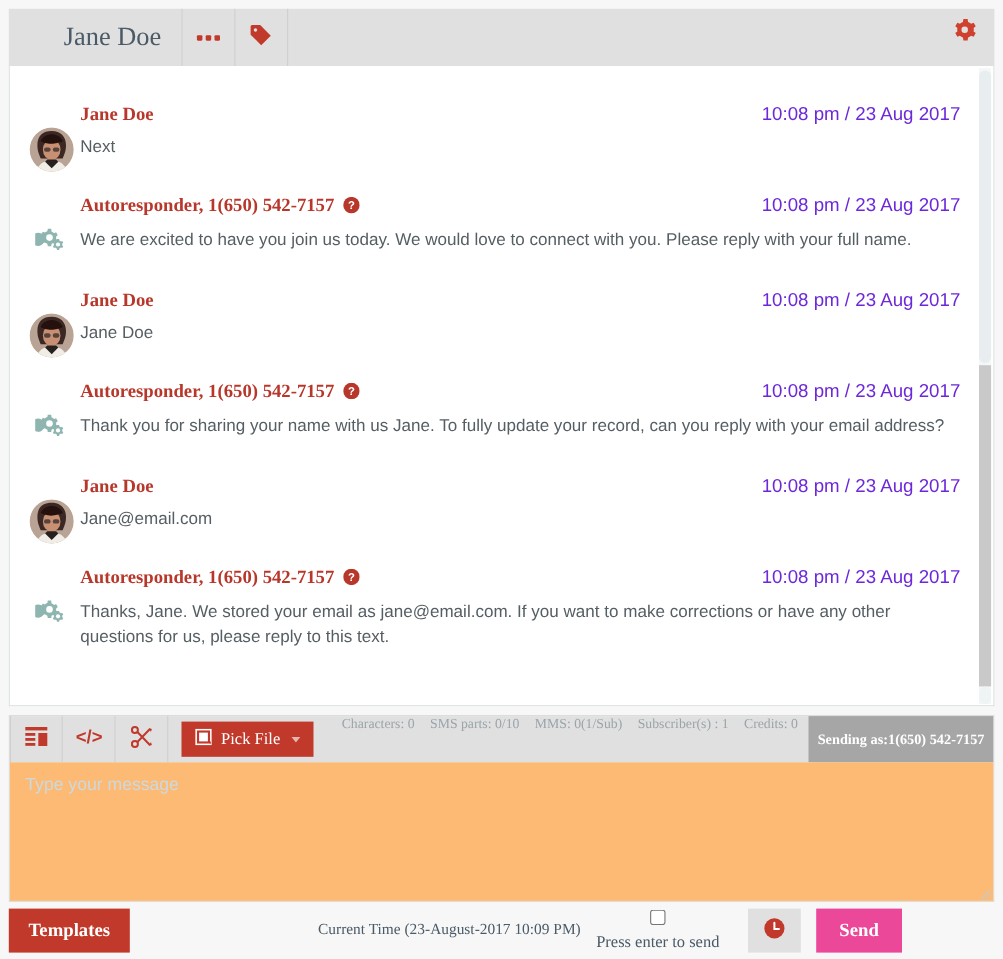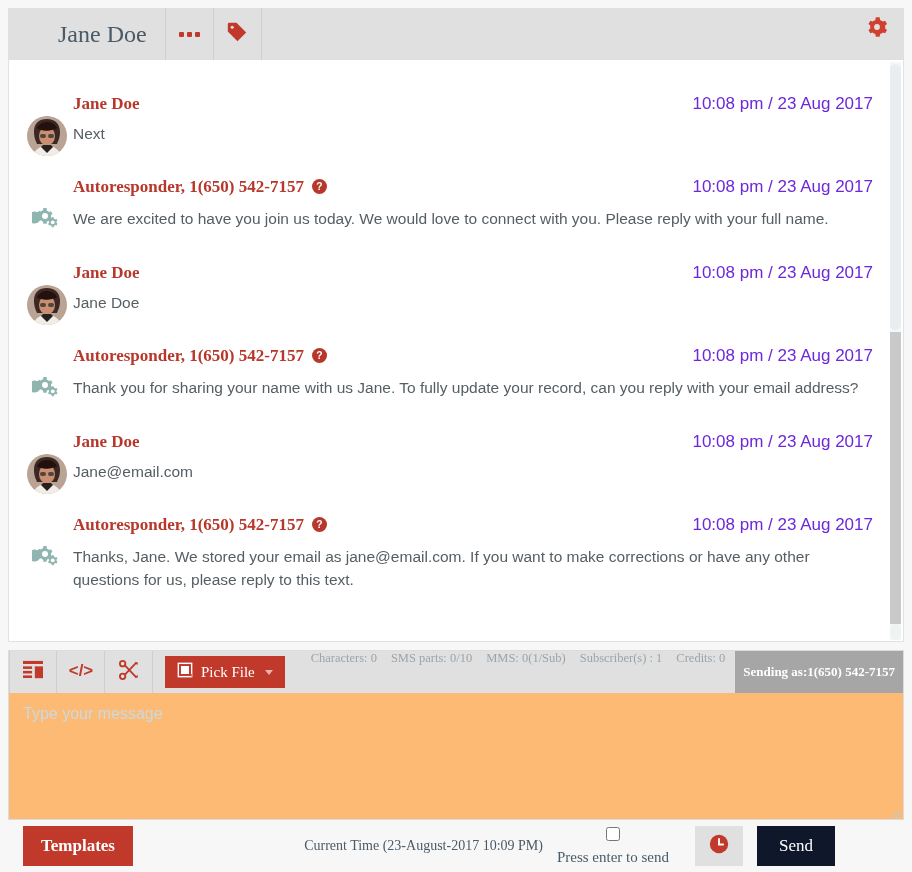--- a/index.html
+++ b/index.html
@@ -262,21 +262,21 @@
     position: absolute;
     right: 2px;
     bottom: 2px;
     width: 12px;
     height: 12px;
   }
 
   
   .bottom-bar {
     position: absolute;
-    left: 23px;
+    left: 8px;
     top: 826px;
     width: 812px;
     height: 40px;
     display: flex;
     align-items: center;
   }
   .templates-btn {
     background: #c0392b;
     color: #fff;
     font-family: "Liberation Serif", serif;
@@ -320,24 +320,24 @@
     width: 48px;
     height: 40px;
     background: #e0e0e0;
     display: flex;
     align-items: center;
     justify-content: center;
     margin-left: 12px;
     cursor: pointer;
   }
   .send-btn {
-    background: #0f172a;
+    background: #ec4899;
     color: #fff;
     font-family: "Liberation Serif", serif;
-    font-weight: normal;
+    font-weight: bold;
     font-size: 17px;
     height: 40px;
     width: 78px;
     display: flex;
     align-items: center;
     justify-content: center;
     cursor: pointer;
   }
 </style>
 </head>

